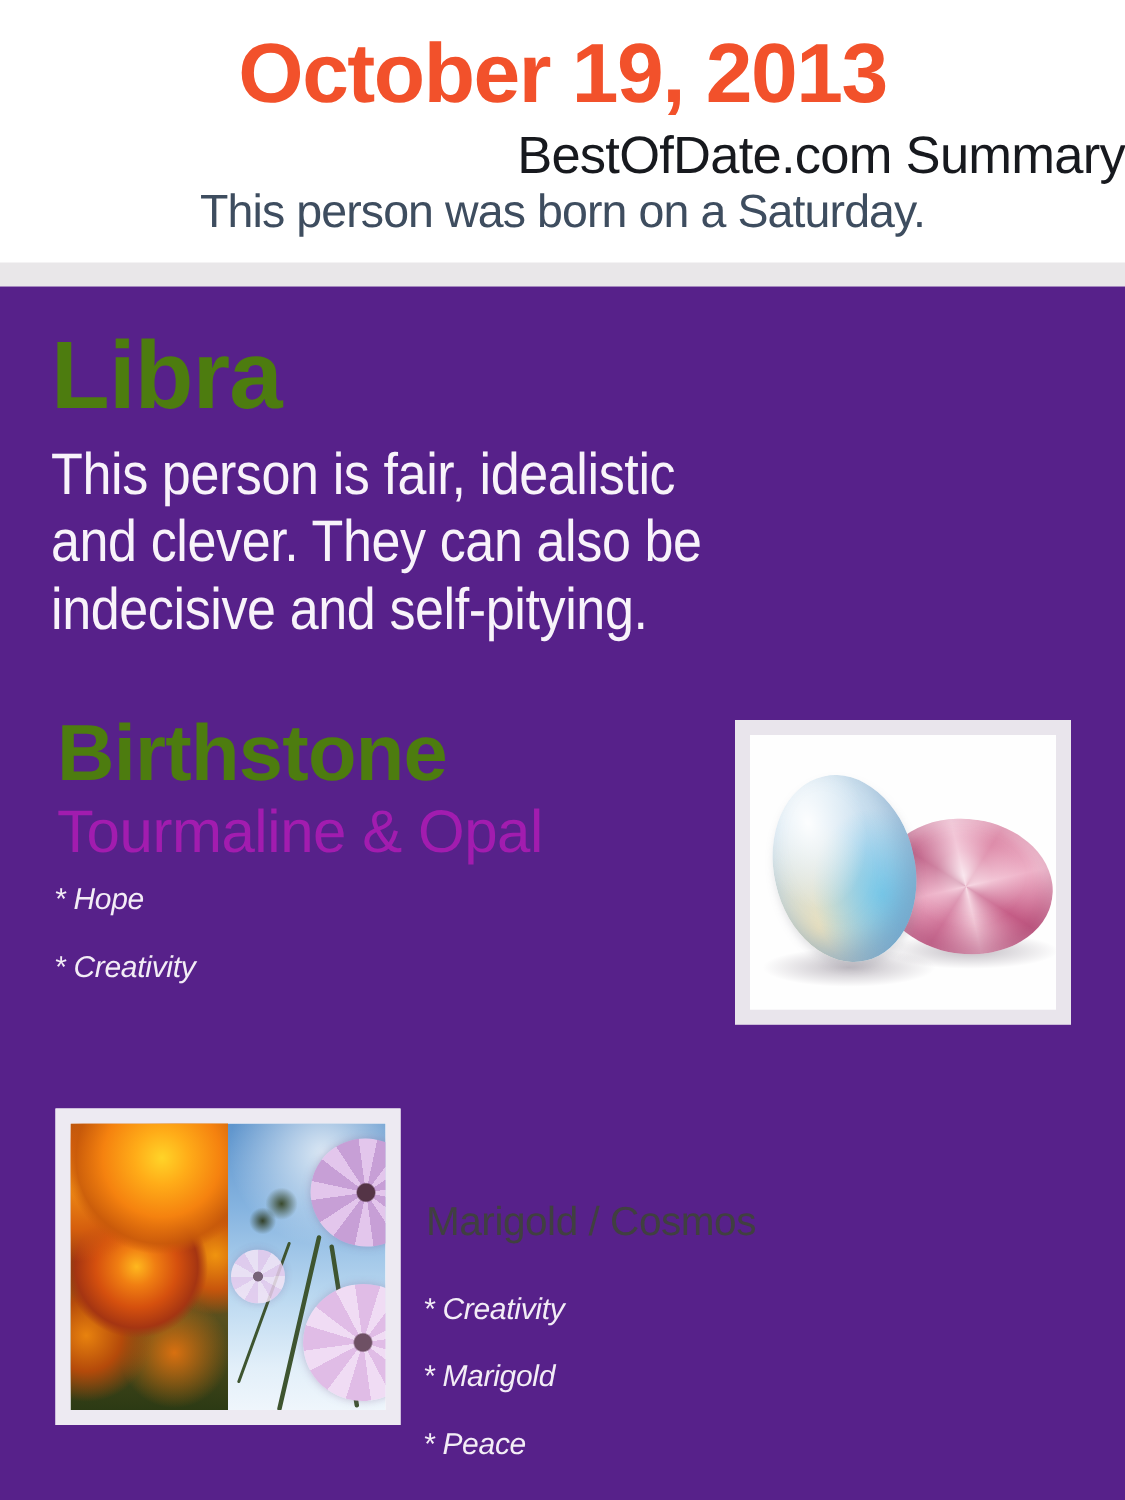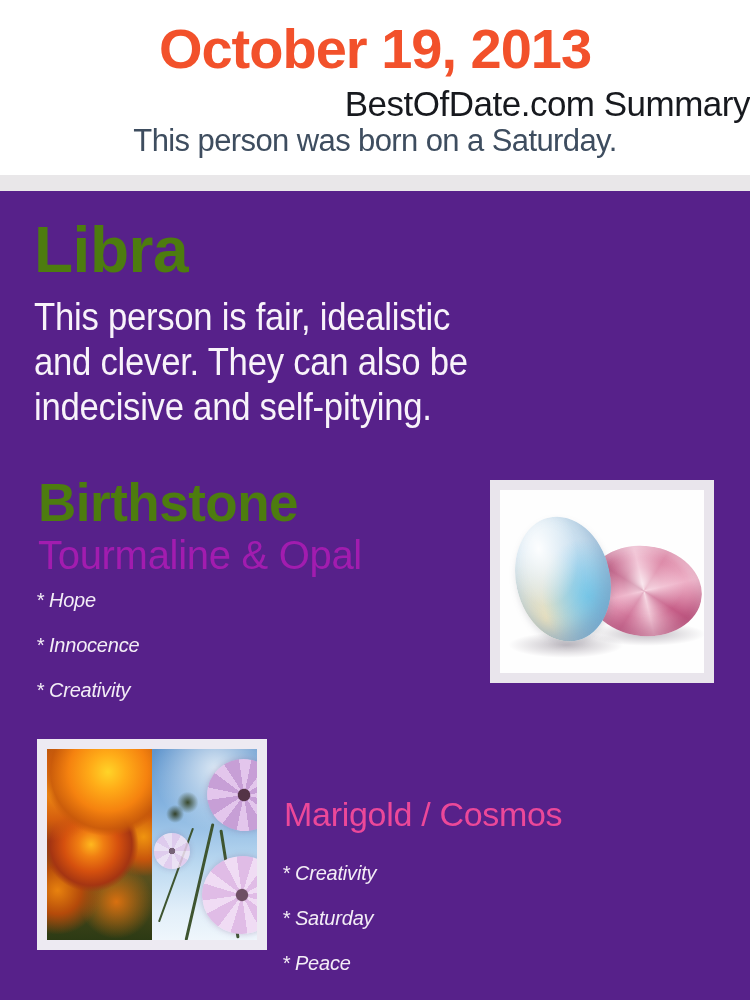--- a/index.html
+++ b/index.html
@@ -46,22 +46,22 @@
     position:absolute; left:38px; top:531px; font-size:40px; line-height:48px;
     color:#a21caf; letter-spacing:-0.3px;
   }
   .trait-list {
     position:absolute; font-size:20px; line-height:45px; color:#F3EDF6;
     list-style:none; letter-spacing:-0.2px;font-style:italic;
   }
   .bs-list { left:36px; top:578px; }
   .bf-heading { left:284px; top:728px; font-size:53px; line-height:62px; }
   .bf-flowers {
-    position:absolute; left:284px; top:790px; font-size:34px; line-height:48px;
-    color:#ec4899; letter-spacing:-0.3px;
+    position:absolute; left:284px; top:790px; font-size:27px; line-height:48px;
+    color:#404040; letter-spacing:-0.3px;
   }
   .bf-list { left:282px; top:851px; }
   
   .figure {
     position:absolute; background:#FDFDFD; border:10px solid #E9E5EC;
   }
   .gem-figure { left:490px; top:480px; width:224px; height:203px; }
   .gem-scene { position:relative; width:204px; height:183px; background:#FEFEFE; overflow:hidden; }
   .gem-shadow {
     position:absolute; border-radius:50%;
@@ -149,21 +149,20 @@
   <div class="libra-desc">
     <div>This person is fair, idealistic</div>
     <div>and clever. They can also be</div>
     <div>indecisive and self-pitying.</div>
   </div>
 
   <div class="h-big bs-heading">Birthstone</div>
   <div class="bs-stones">Tourmaline &amp; Opal</div>
   <ul class="trait-list bs-list">
     <li>* Hope</li>
-    <li>* Innocence</li>
     <li>* Creativity</li>
   </ul>
 
   <div class="figure gem-figure">
     <div class="gem-scene">
       <div class="gem-shadow opal-shadow"></div>
       <div class="gem-shadow tour-shadow"></div>
       <div class="tourmaline"></div>
       <div class="opal"></div>
     </div>
@@ -179,17 +178,17 @@
         <div class="cosmos-flower cosmos-1"></div>
         <div class="cosmos-flower cosmos-2"></div>
         <div class="cosmos-flower cosmos-3"></div>
       </div>
     </div>
   </div>
 
   <div class="bf-flowers">Marigold / Cosmos</div>
   <ul class="trait-list bf-list">
     <li>* Creativity</li>
-    <li>* Saturday</li>
+    <li>* Marigold</li>
     <li>* Peace</li>
   </ul>
 
 </div>
 
 </body></html>

